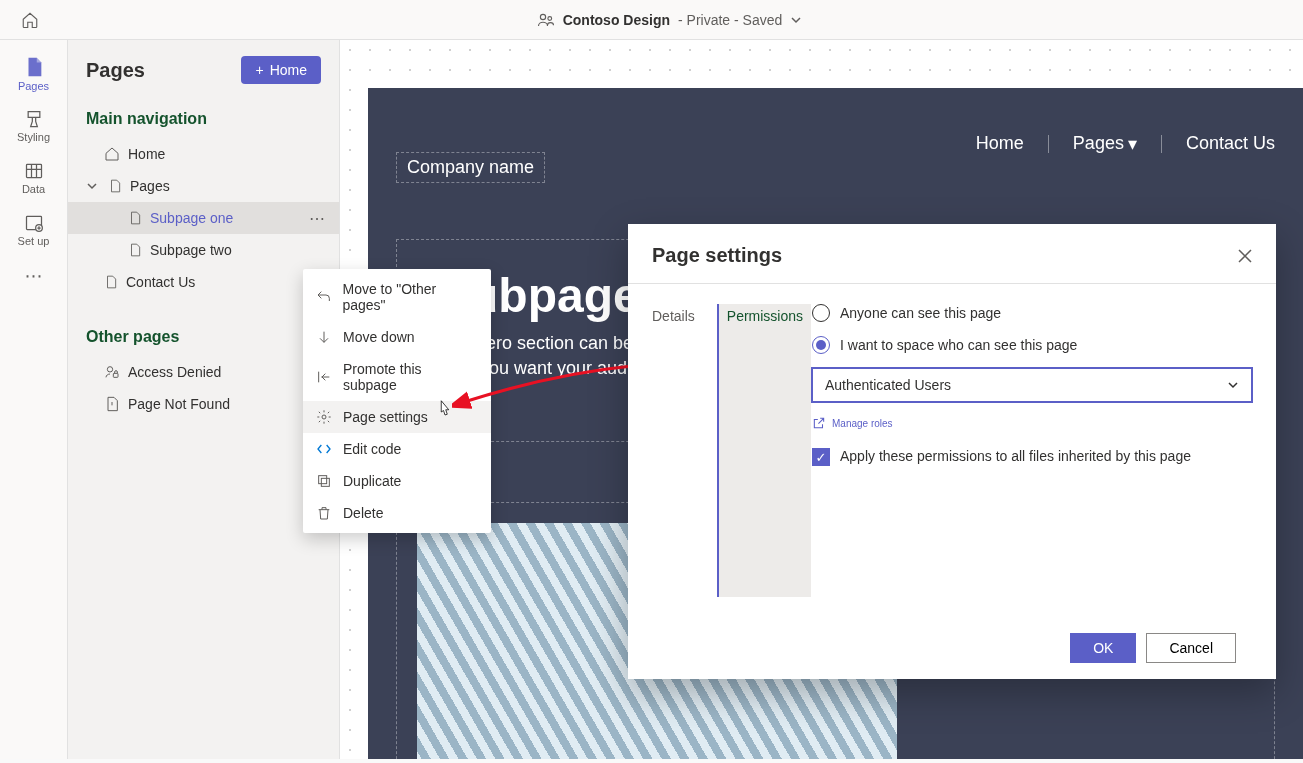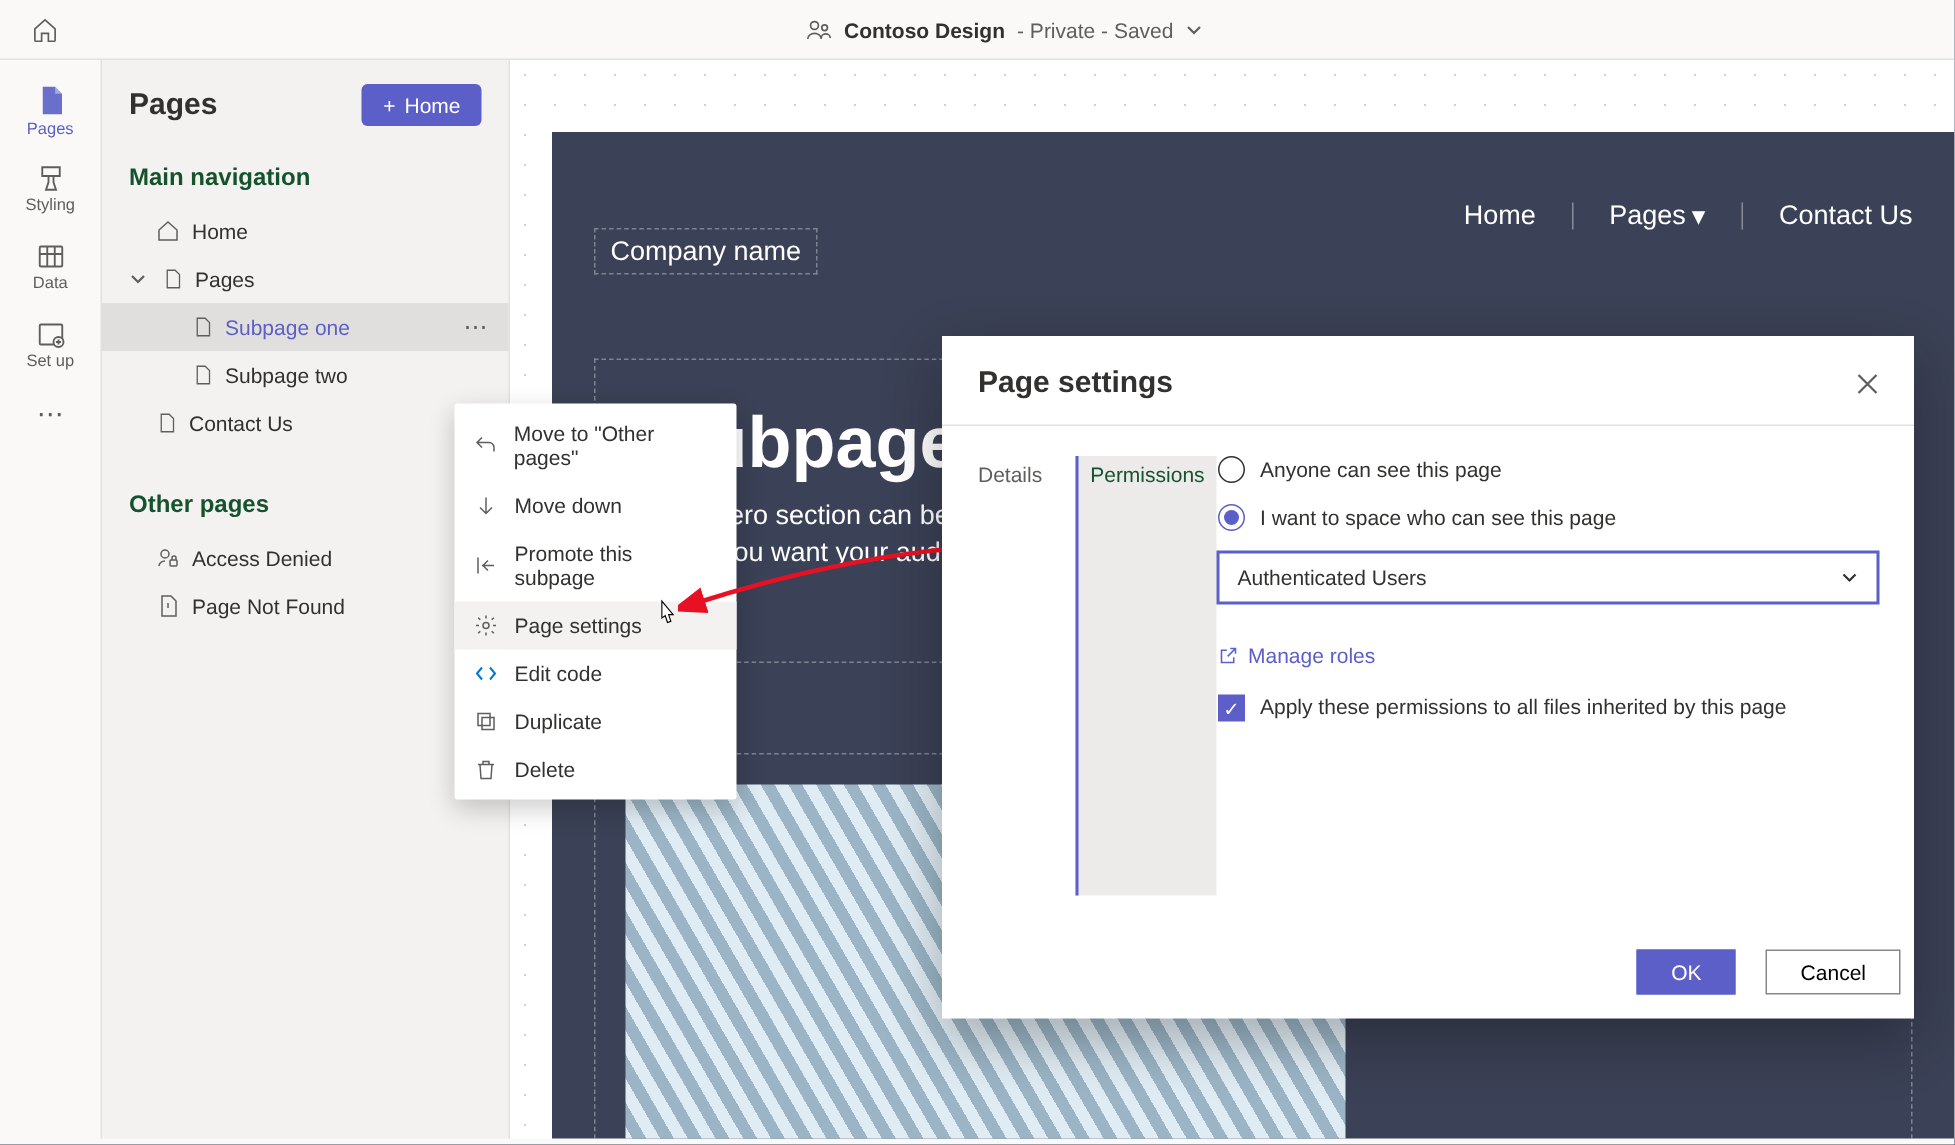--- a/index.html
+++ b/index.html
@@ -72,25 +72,25 @@
 .dialog-close { cursor: pointer; color: #605e5c; font-size: 16px; }
 .dialog-body { flex: 1; display: flex; }
 .dialog-tabs { width: 160px; padding: 20px 16px; display: flex; flex-direction: row; gap: 14px; }
 .dialog-tab { font-size: 14px; color: #605e5c; cursor: pointer; padding: 4px 8px; }
 .dialog-tab.active { color: #14532d; background: #edebe9; border-left: 2px solid #5b5fc7; }
 .dialog-content { flex: 1; padding: 20px 24px; }
 .radio-row { display: flex; align-items: center; gap: 10px; margin-bottom: 14px; font-size: 14px; color: #323130; cursor: pointer; }
 .radio { width: 18px; height: 18px; border: 1px solid #323130; border-radius: 50%; display: flex; align-items: center; justify-content: center; }
 .radio.checked { border-color: #5b5fc7; }
 .radio.checked::after { content: ""; width: 10px; height: 10px; background: #5b5fc7; border-radius: 50%; }
-.select-box { width: 100%; border: 1px solid #5b5fc7; padding: 8px 12px; font-size: 14px; color: #323130; display: flex; justify-content: space-between; align-items: center; cursor: pointer; margin-top: 8px; margin-bottom: 27px; outline: 1px solid #5b5fc7; }
-.link-row { display: flex; align-items: center; gap: 6px; font-size: 14px; color: #5b5fc7; cursor: pointer; margin-bottom: 18px; }
+.select-box { width: 100%; border: 1px solid #5b5fc7; padding: 8px 12px; font-size: 14px; color: #323130; display: flex; justify-content: space-between; align-items: center; cursor: pointer; margin-top: 8px; margin-bottom: 14px; outline: 1px solid #5b5fc7; }
+.link-row { display: flex; align-items: center; gap: 6px; font-size: 10px; color: #5b5fc7; cursor: pointer; margin-bottom: 18px; }
 .check-row { display: flex; align-items: start; gap: 10px; font-size: 14px; color: #323130; cursor: pointer; }
 .checkbox { width: 18px; height: 18px; background: #5b5fc7; display: flex; align-items: center; justify-content: center; color: #fff; font-size: 13px; flex-shrink: 0; }
-.dialog-footer { padding: 16px 9px; display: flex; justify-content: flex-end; gap: 20px; }
+.dialog-footer { padding: 16px 40px; display: flex; justify-content: flex-end; gap: 10px; }
 .btn { padding: 6px 22px; font-size: 14px; border: 1px solid #8a8886; background: #fff; cursor: pointer; }
 .btn.primary { background: #5b5fc7; color: #fff; border-color: #5b5fc7; }
 
 svg { display: block; }
 </style>
 </head>
 <body>
 
 <div class="titlebar">
   <div class="home-btn">

